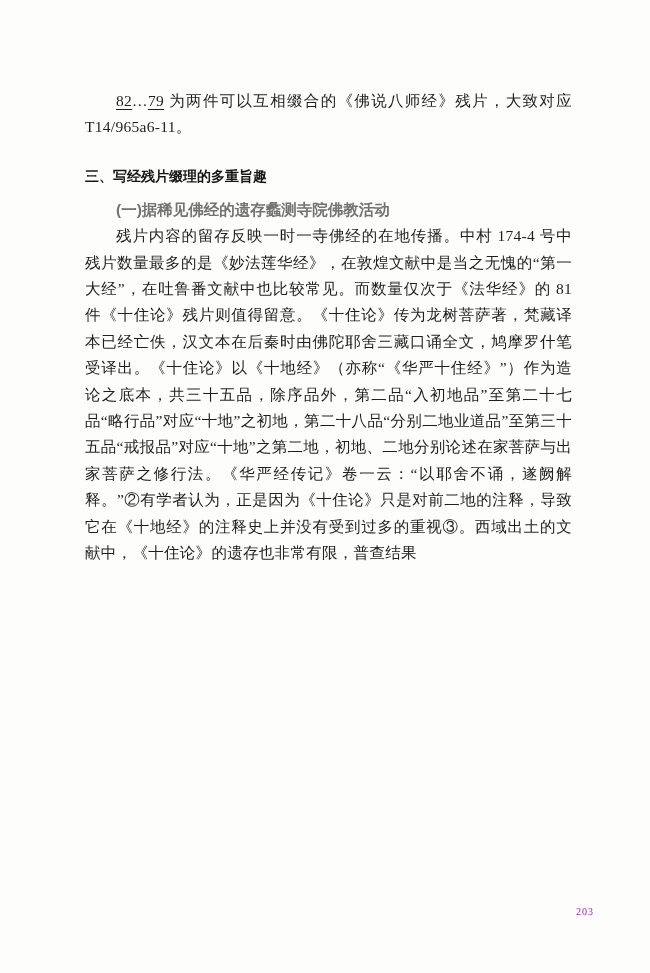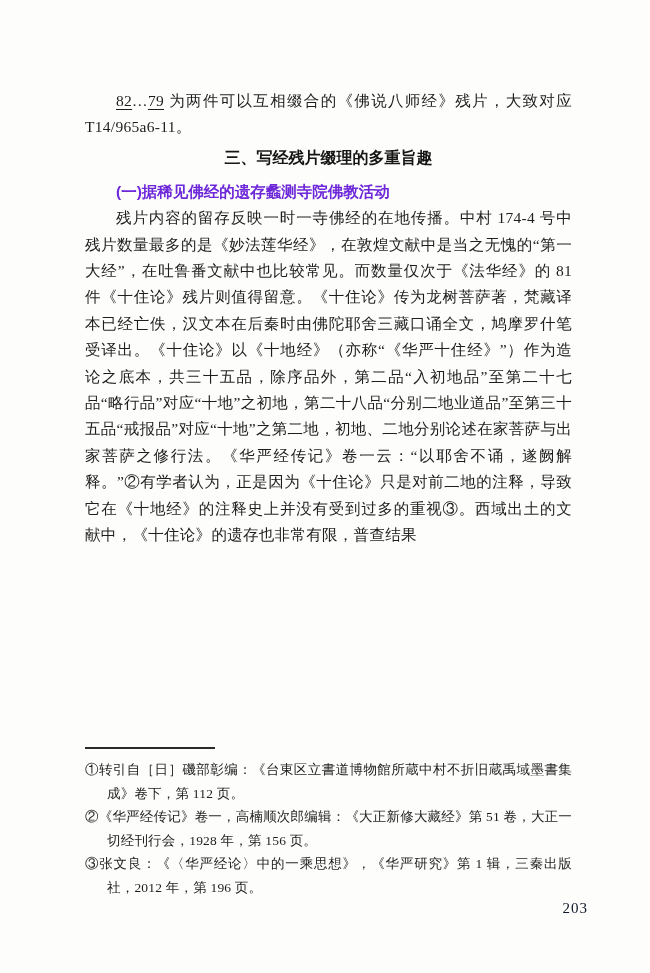--- a/index.html
+++ b/index.html
@@ -26,35 +26,35 @@
   }
   .para {
     margin: 0;
     font-size: 15.5px;
     line-height: 26.4px;
     text-align: justify;
     text-indent: 2em;
     letter-spacing: 0.3px;
   }
   .section-heading {
-    margin: 5px 0 9px 0;
-    font-size: 16px;
+    margin: 23px 0 9px 0;
+    font-size: 14px;
     line-height: 24px;
     font-weight: bold;
-    text-align: center;
+    text-align: left;
     color: #151515;
     font-family: "Liberation Sans", "DejaVu Sans", sans-serif;
   }
   .subsection-heading {
     margin: 0;
     font-size: 15.5px;
     line-height: 26.4px;
     font-weight: bold;
     text-indent: 2em;
-    color: #6d28d9;
+    color: #737373;
     font-family: "Liberation Sans", "DejaVu Sans", sans-serif;
   }
   .u {
     text-decoration: underline;
     text-underline-offset: 3px;
   }
   .footnote-area {
     position: absolute;
     left: 85px;
     top: 747px;
@@ -70,46 +70,40 @@
     margin: 0;
     font-size: 13.5px;
     line-height: 23.6px;
     text-align: justify;
     padding-left: 22px;
     text-indent: -22px;
     letter-spacing: 0.2px;
   }
   .page-number {
     position: absolute;
-    right: 62px;
+    right: 56px;
     bottom: 56px;
-    font-size: 15px;
+    font-size: 10px;
     letter-spacing: 1px;
-    color: #0f172a;
+    color: #a21caf;
   }
 </style>
 </head>
 <body>
 
 <div class="page">
   <div class="content">
 
     <p class="para"><span class="u">82</span><span>…</span><span class="u">79</span><span> 为两件可以互相缀合的《佛说八师经》残片，大致对应 T14/965a6-11。</span></p>
 
 
     <h2 class="section-heading">三、写经残片缀理的多重旨趣</h2>
 
 
     <h3 class="subsection-heading">(一)据稀见佛经的遗存蠡测寺院佛教活动</h3>
 
     <p class="para">残片内容的留存反映一时一寺佛经的在地传播。中村 174-4 号中残片数量最多的是《妙法莲华经》，在敦煌文献中是当之无愧的“第一大经”，在吐鲁番文献中也比较常见。而数量仅次于《法华经》的 81 件《十住论》残片则值得留意。《十住论》传为龙树菩萨著，梵藏译本已经亡佚，汉文本在后秦时由佛陀耶舍三藏口诵全文，鸠摩罗什笔受译出。《十住论》以《十地经》（亦称“《华严十住经》”）作为造论之底本，共三十五品，除序品外，第二品“入初地品”至第二十七品“略行品”对应“十地”之初地，第二十八品“分别二地业道品”至第三十五品“戒报品”对应“十地”之第二地，初地、二地分别论述在家菩萨与出家菩萨之修行法。《华严经传记》卷一云：“以耶舍不诵，遂阙解释。”②有学者认为，正是因为《十住论》只是对前二地的注释，导致它在《十地经》的注释史上并没有受到过多的重视③。西域出土的文献中，《十住论》的遗存也非常有限，普查结果</p>
 
   </div>
 
-  <div class="footnote-area">
-    <div class="fn-sep"></div>
-    <p class="footnote">①转引自［日］磯部彰编：《台東区立書道博物館所蔵中村不折旧蔵禹域墨書集成》卷下，第 112 页。</p>
-    <p class="footnote">②《华严经传记》卷一，高楠顺次郎编辑：《大正新修大藏经》第 51 卷，大正一切经刊行会，1928 年，第 156 页。</p>
-    <p class="footnote">③张文良：《〈华严经论〉中的一乘思想》，《华严研究》第 1 辑，三秦出版社，2012 年，第 196 页。</p>
-  </div>
 
   <div class="page-number">203</div>
 </div>
 
 </body></html>

